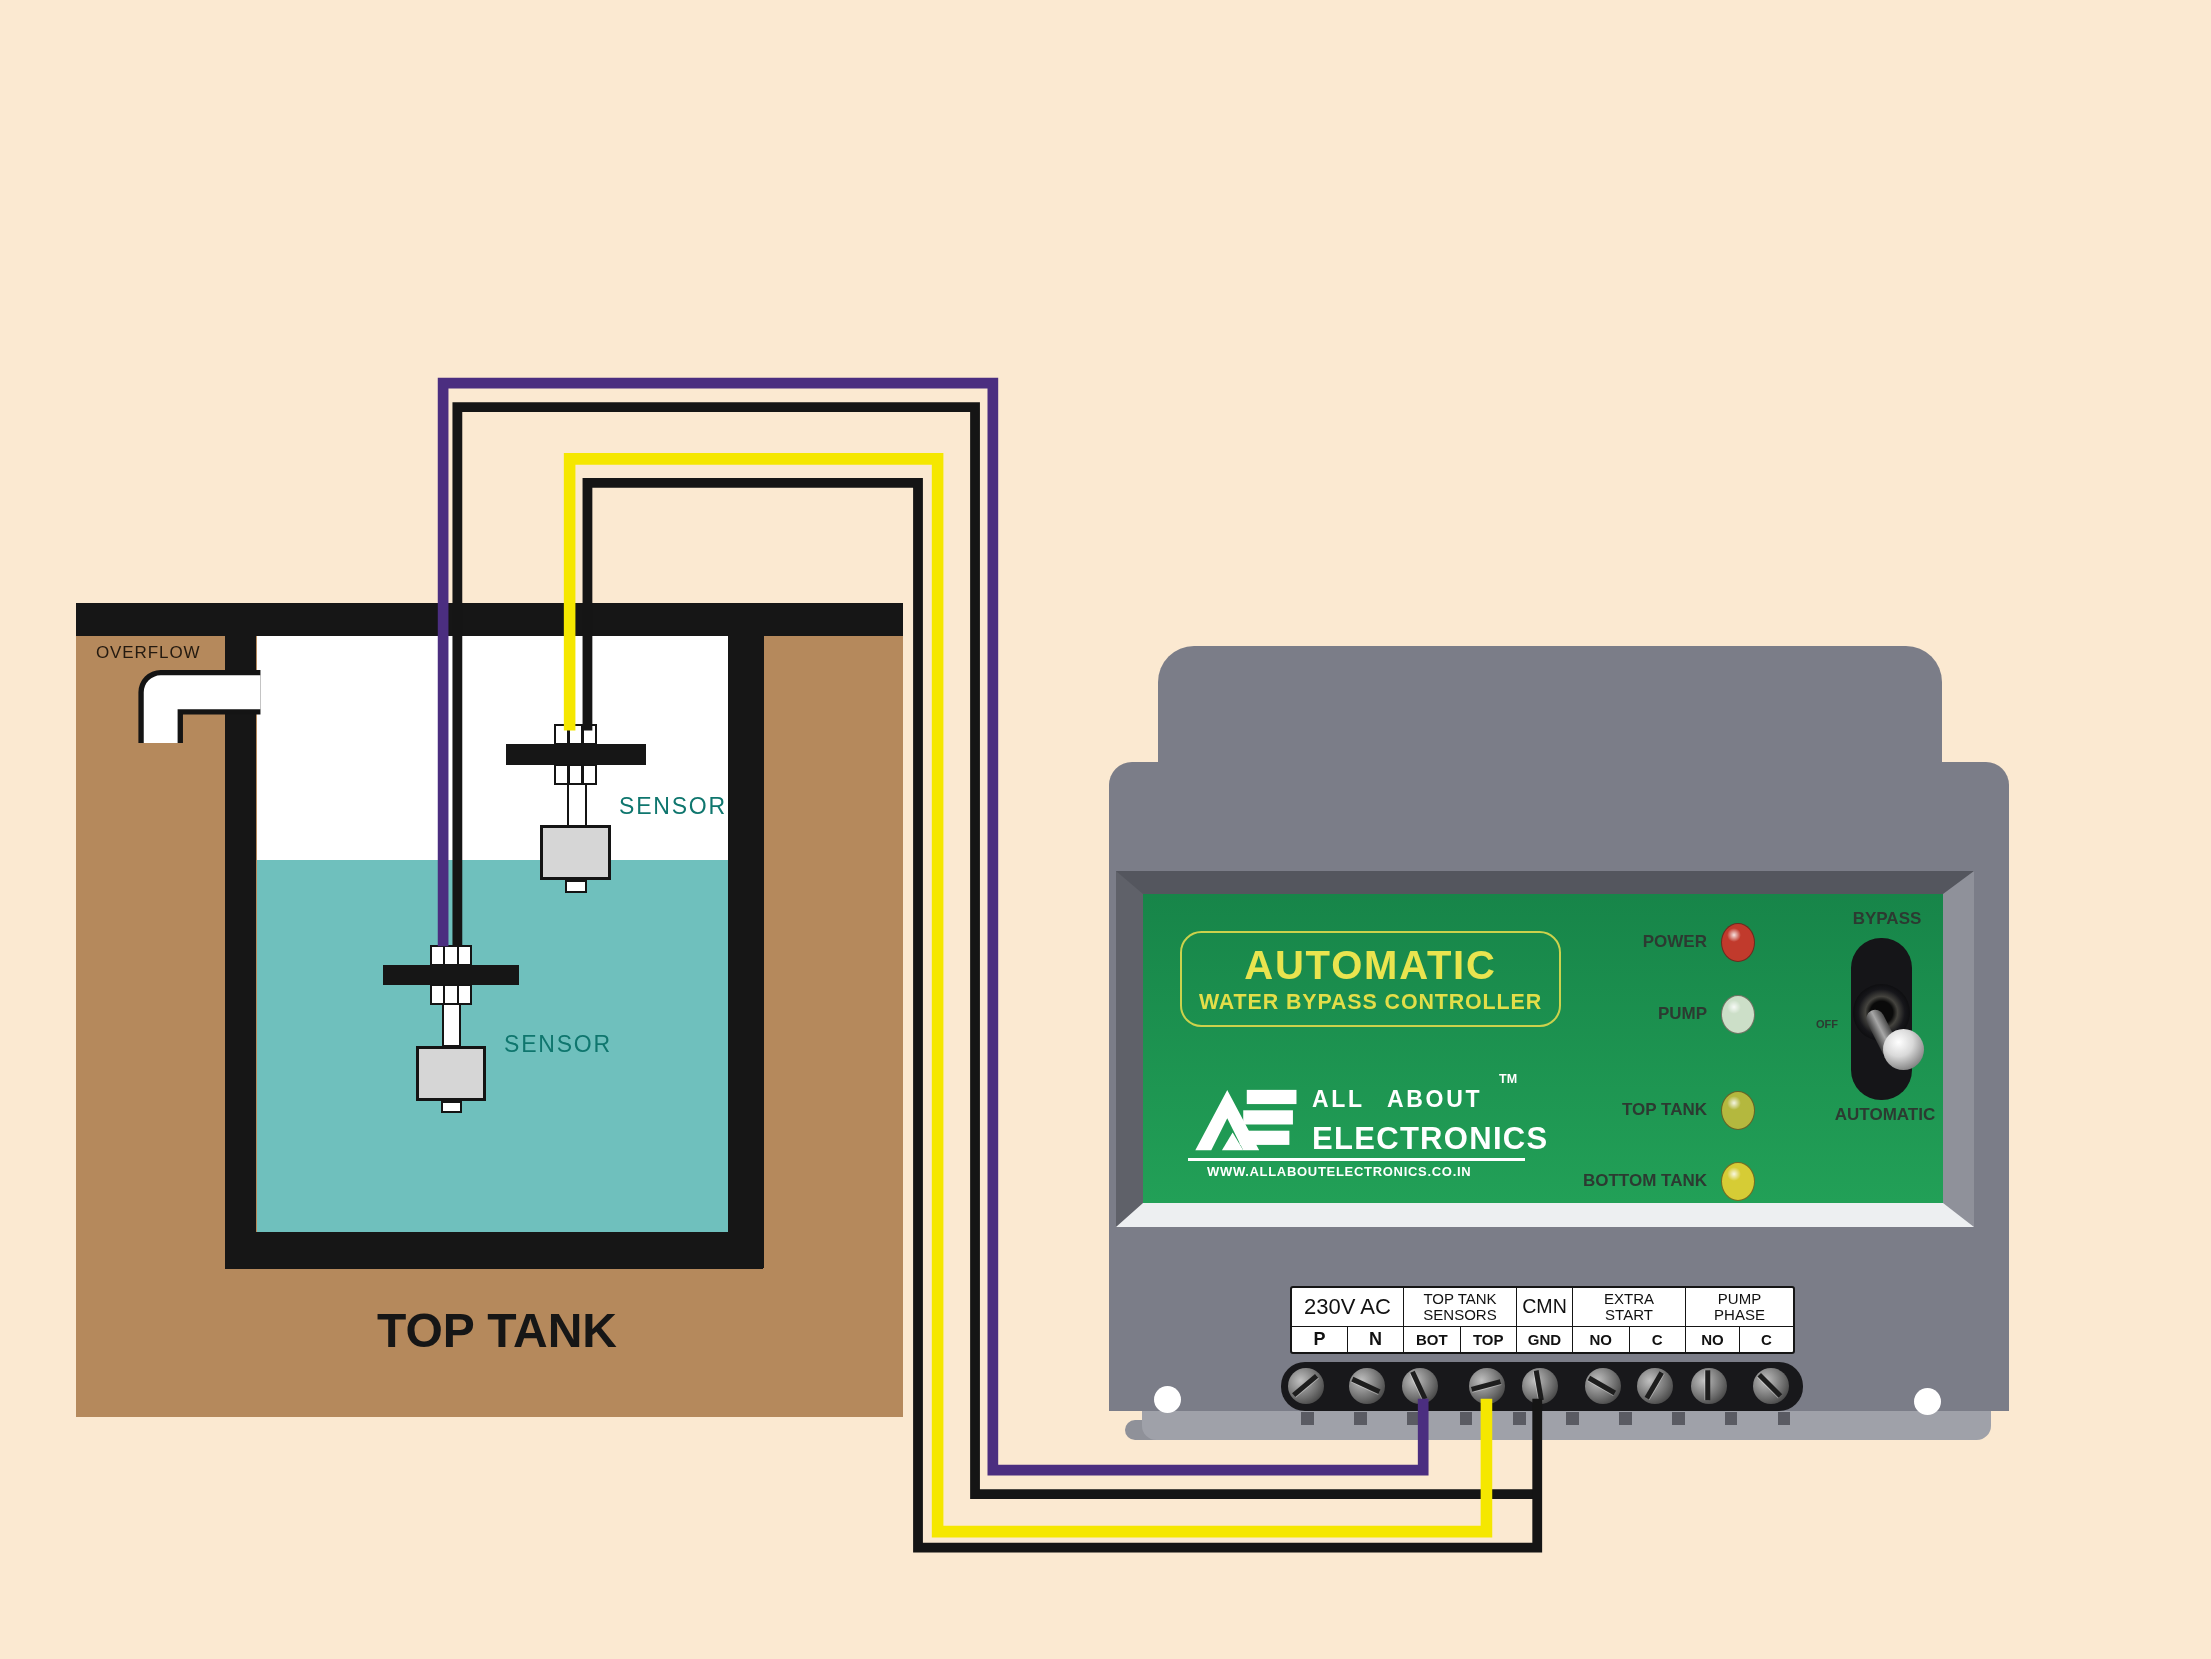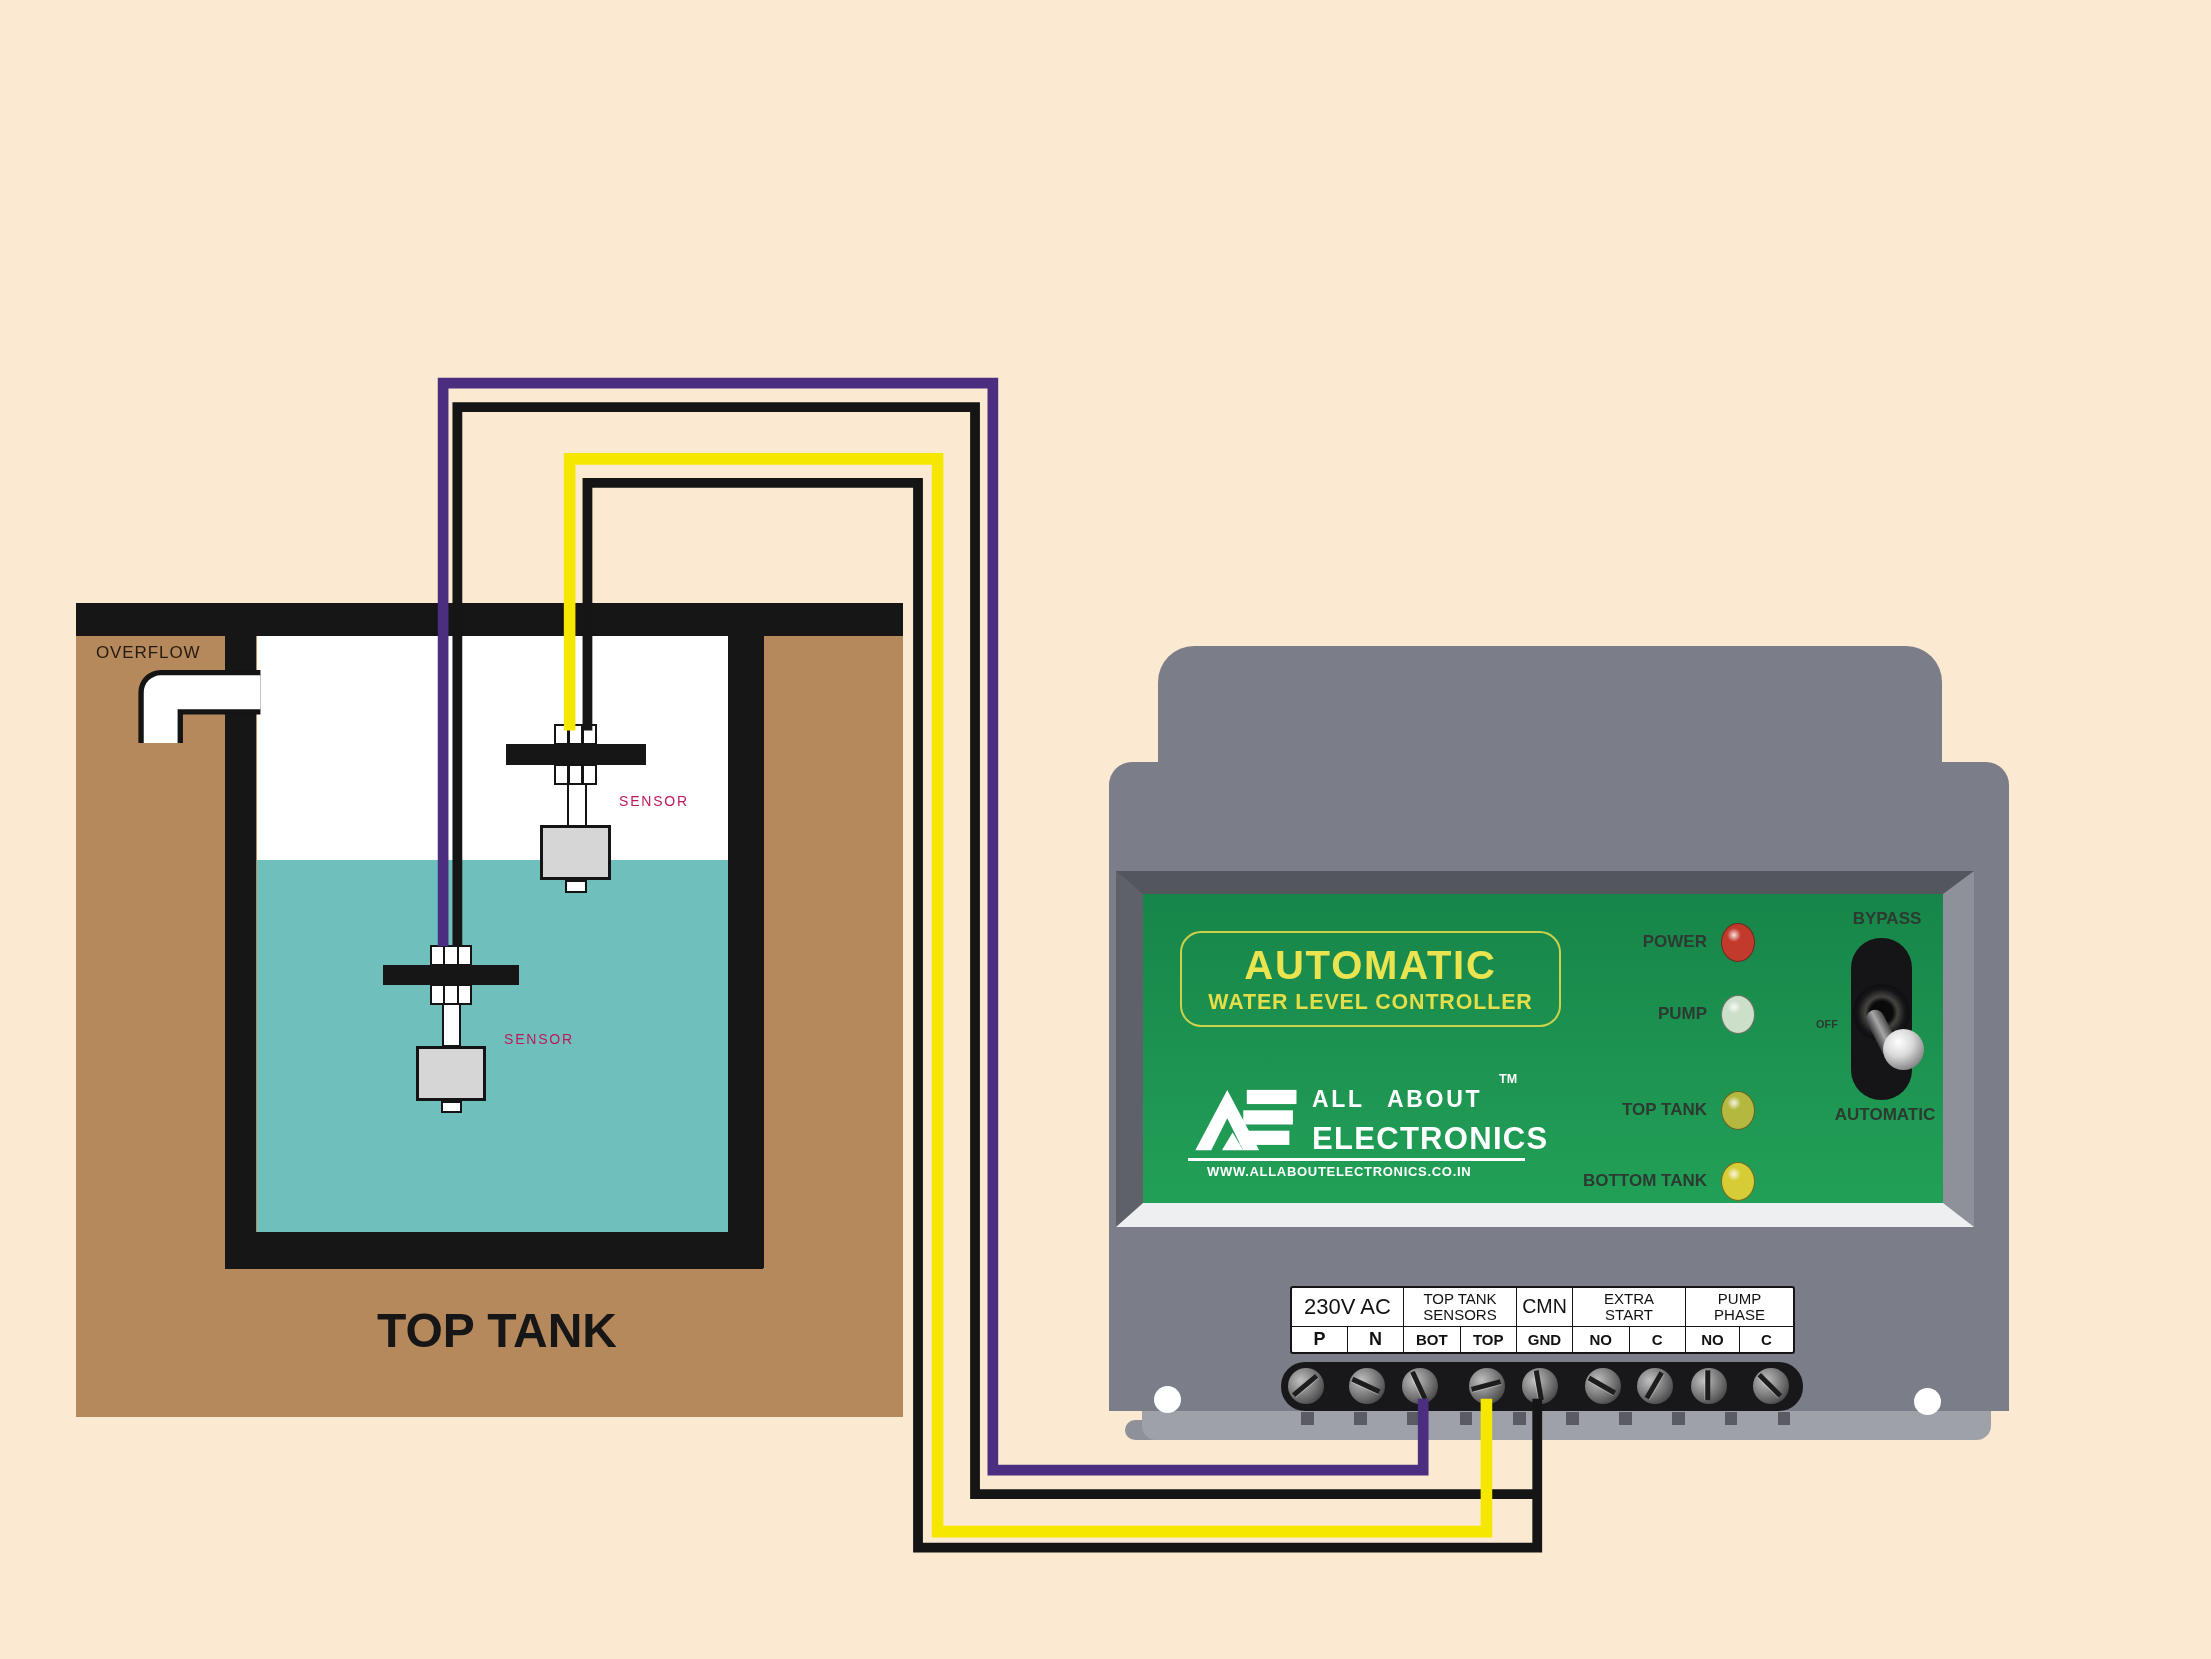--- a/index.html
+++ b/index.html
@@ -12,21 +12,21 @@
   
   #brown{left:76px;top:603px;width:827px;height:814px;background:#b5895c;}
   #tank-topbar{left:76px;top:603px;width:827px;height:33px;background:#161616;}
   #tank-interior{left:257px;top:636px;width:471px;height:595px;background:#ffffff;}
   #tank-water{left:257px;top:860px;width:471px;height:372px;background:#6fc0bd;}
   #tank-leftwall{left:225px;top:636px;width:31px;height:632px;background:#161616;}
   #tank-rightwall{left:728px;top:636px;width:36px;height:632px;background:#161616;}
   #tank-bottombar{left:225px;top:1232px;width:538px;height:37px;background:#161616;}
   #overflow-label{left:96px;top:643px;width:134px;font-size:17px;letter-spacing:0.9px;color:#241a10;}
   #toptank-label{left:274px;top:1303px;width:446px;text-align:center;font-size:48px;font-weight:bold;color:#161616;}
-  .sensor-label{font-size:14px;letter-spacing:1.8px;color:#be185d;}
+  .sensor-label{font-size:23px;letter-spacing:1.8px;color:#0f766e;}
   #sensor-label-upper{left:619px;top:793px;}
   #sensor-label-lower{left:504px;top:1031px;}
   
   .nut{background:linear-gradient(90deg,#ffffff 0 29%,#141414 29% 35%,#ffffff 35% 65%,#141414 65% 71%,#ffffff 71%);
        border:2.7px solid #141414;box-sizing:border-box;}
   .bracket{background:#161616;}
   .stem{background:#ffffff;border:2.7px solid #141414;box-sizing:border-box;}
   .float{background:#d6d6d6;border:3.6px solid #141414;box-sizing:border-box;}
   .tip{background:#ffffff;border:2.7px solid #141414;box-sizing:border-box;}
   
@@ -172,21 +172,21 @@
     <div class="abs" id="ctrl-body"></div>
     <div class="abs" id="ctrl-band"></div>
     <div class="abs mount-hole" id="hole-left"></div>
     <div class="abs mount-hole" id="hole-right"></div>
 
     <div class="abs" id="bezel">
       <div id="green">
 
         <div class="abs" id="ybox">
           <div id="ybox-line1">AUTOMATIC</div>
-          <div id="ybox-line2">WATER LEVEL CONTROLLER</div>
+          <div id="ybox-line2">WATER BYPASS CONTROLLER</div>
         </div>
 
         <svg class="abs" id="logo" viewBox="0 0 128 80">
           <path d="M8,78 L44,10 L80,78 L62,78 L44,42 L26,78 Z" fill="#ffffff"></path>
           <path d="M50,58 L62,78 L38,78 Z" fill="#ffffff"></path>
           <rect x="66" y="10" width="56" height="16" fill="#ffffff"></rect>
           <rect x="62" y="33" width="56" height="16" fill="#ffffff"></rect>
           <rect x="58" y="56" width="56" height="16" fill="#ffffff"></rect>
         </svg>
         <div class="abs" id="brand-top">ALL ABOUT</div>

